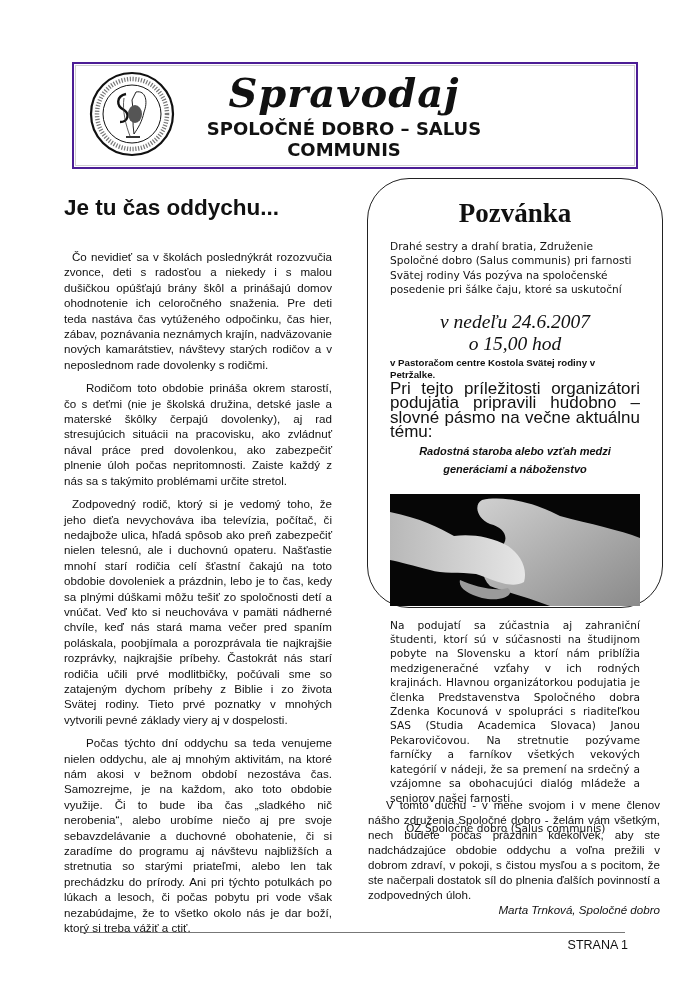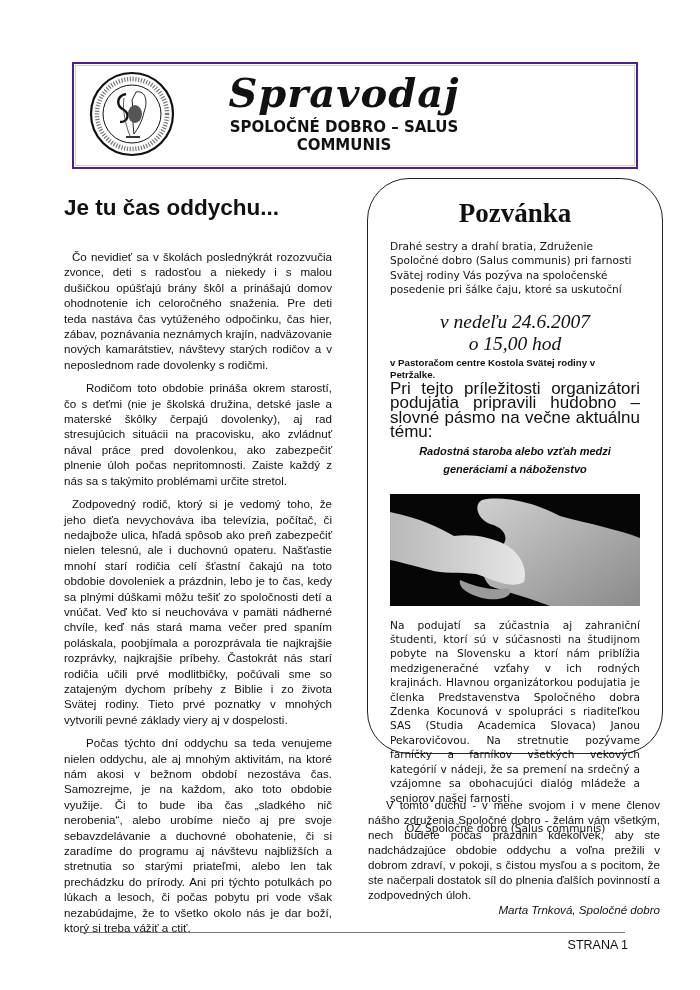--- a/index.html
+++ b/index.html
@@ -2,29 +2,29 @@
 <html><head>
 <meta charset="utf-8">
 <style>
   html, body { margin:0; padding:0; background:#ffffff; }
   body { width:700px; height:990px; position:relative; overflow:hidden; color:#111; font-family:"Liberation Sans", sans-serif; }
   .header-box { position:absolute; left:72px; top:62px; width:562px; height:103px; border:2px solid #4c1d95; box-sizing:content-box; }
   .header-box::after { content:""; position:absolute; left:1px; top:1px; right:1px; bottom:1px; border:1px solid #cfcfcf; }
   .logo { position:absolute; left:14px; top:6px; width:88px; height:88px; }
   .masthead { position:absolute; left:120px; top:6px; width:300px; text-align:center; }
   .masthead-title { font-family:"DejaVu Serif", serif; font-weight:bold; font-size:40px; letter-spacing:1px; line-height:46px; font-style:italic; }
-  .masthead-sub { font-family:"DejaVu Sans", sans-serif; font-weight:bold; font-size:15px; margin-top:2px; }
+  .masthead-sub { font-family:"DejaVu Sans", sans-serif; font-weight:bold; font-size:18px; margin-top:2px; }
   .issue { position:absolute; right:22px; top:30px; text-align:center; font-family:"DejaVu Sans", sans-serif; font-weight:bold; font-size:13px; line-height:17px; }
 
   .left-col { position:absolute; left:64px; top:195px; width:268px; font-size:11.6px; line-height:15.4px; }
   .article-title { font-family:"Liberation Sans", sans-serif; font-weight:bold; font-size:22.5px; margin:0 0 28px 0; line-height:26px; }
   .left-col p { margin:0 0 8px 0; text-align:justify; text-indent:8px; }
   .left-col p.deep { text-indent:22px; }
 
-  .invite { position:absolute; left:367px; top:178px; width:296px; height:576px; border:1.5px solid #222; border-radius:42px; box-sizing:border-box; }
+  .invite { position:absolute; left:367px; top:178px; width:296px; height:430px; border:1.5px solid #222; border-radius:42px; box-sizing:border-box; }
   .invite-title { font-family:"Liberation Serif", serif; font-weight:bold; font-size:27px; text-align:center; margin-top:18px; line-height:32px; }
   .invite-body { position:absolute; left:22px; right:22px; top:60px; font-family:"DejaVu Sans", sans-serif; font-size:10.6px; line-height:14.4px; }
   .invite-body .intro { margin:0; }
   .date-line { font-family:"Liberation Serif", serif; font-style:italic; font-size:19.5px; text-align:center; line-height:22px; margin-top:14px; }
   .place { font-family:"Liberation Sans", sans-serif; font-weight:bold; font-size:9.7px; text-align:left; margin-top:2px; line-height:12px; }
   .occasion { font-family:"Liberation Sans", sans-serif; font-size:17px; line-height:14.5px; text-align:justify; margin:1px 0 0 0; }
   .theme { font-family:"Liberation Sans", sans-serif; font-weight:bold; font-style:italic; font-size:11px; text-align:center; line-height:18px; margin-top:2px; }
   .photo { width:250px; height:112px; margin:16px auto 0 auto; background:#060606; position:relative; overflow:hidden; }
   .details { margin:12px 0 0 0; text-align:justify; }
   .signature-oz { text-align:left; margin:16px; }

